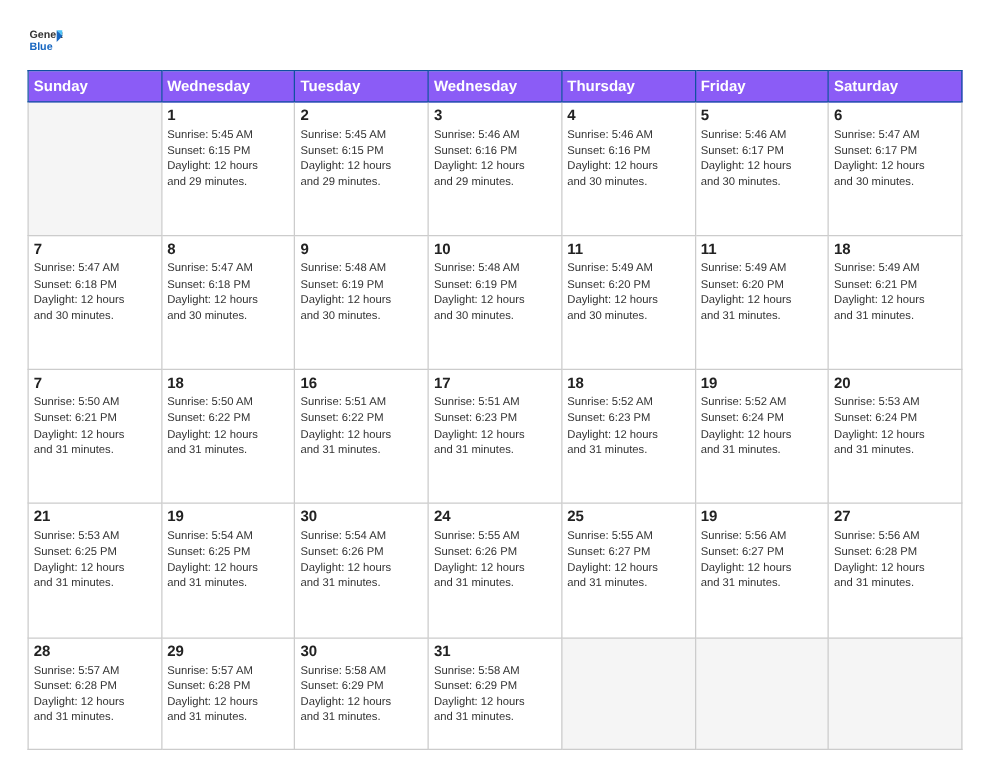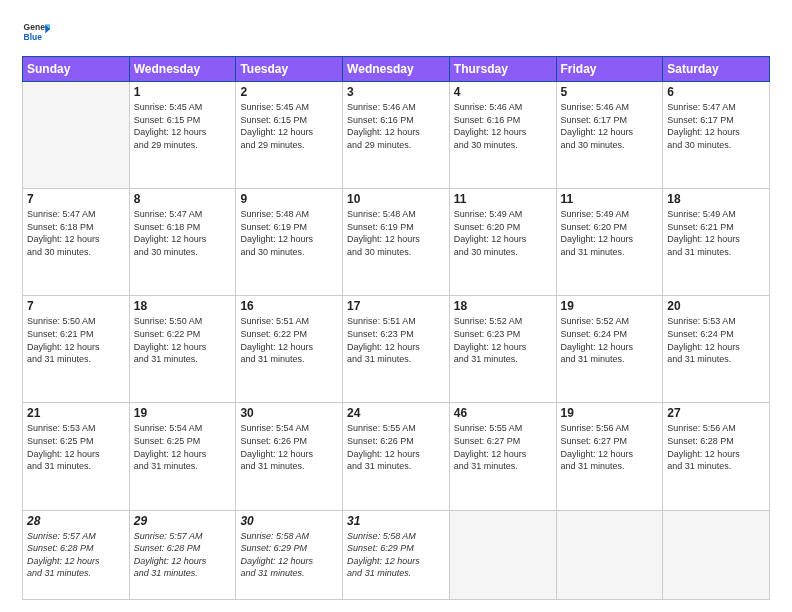--- a/index.html
+++ b/index.html
@@ -79,21 +79,20 @@
       color: #222;
       margin-bottom: 2px;
     }
     .day-info {
       font-size: 9px;
       color: #333;
       line-height: 1.4;
     }
     tr:last-child td {
       height: 72px;
-      font-style: italic;
     }
   </style>
 </head>
 <body>
 
 <div class="page">
   <div class="header">
     <div class="logo">
       <svg class="logo-icon" viewBox="0 0 36 36">
         <text x="2" y="16" font-size="11" font-weight="bold" fill="#333" font-family="Arial">General</text>
@@ -287,21 +286,21 @@
 and 31 minutes.</div>
           </td>
           <td>
             <div class="day-number">24</div>
             <div class="day-info" style="white-space: pre-line;">Sunrise: 5:55 AM
 Sunset: 6:26 PM
 Daylight: 12 hours
 and 31 minutes.</div>
           </td>
           <td>
-            <div class="day-number">46</div>
+            <div class="day-number">25</div>
             <div class="day-info" style="white-space: pre-line;">Sunrise: 5:55 AM
 Sunset: 6:27 PM
 Daylight: 12 hours
 and 31 minutes.</div>
           </td>
           <td>
             <div class="day-number">19</div>
             <div class="day-info" style="white-space: pre-line;">Sunrise: 5:56 AM
 Sunset: 6:27 PM
 Daylight: 12 hours

